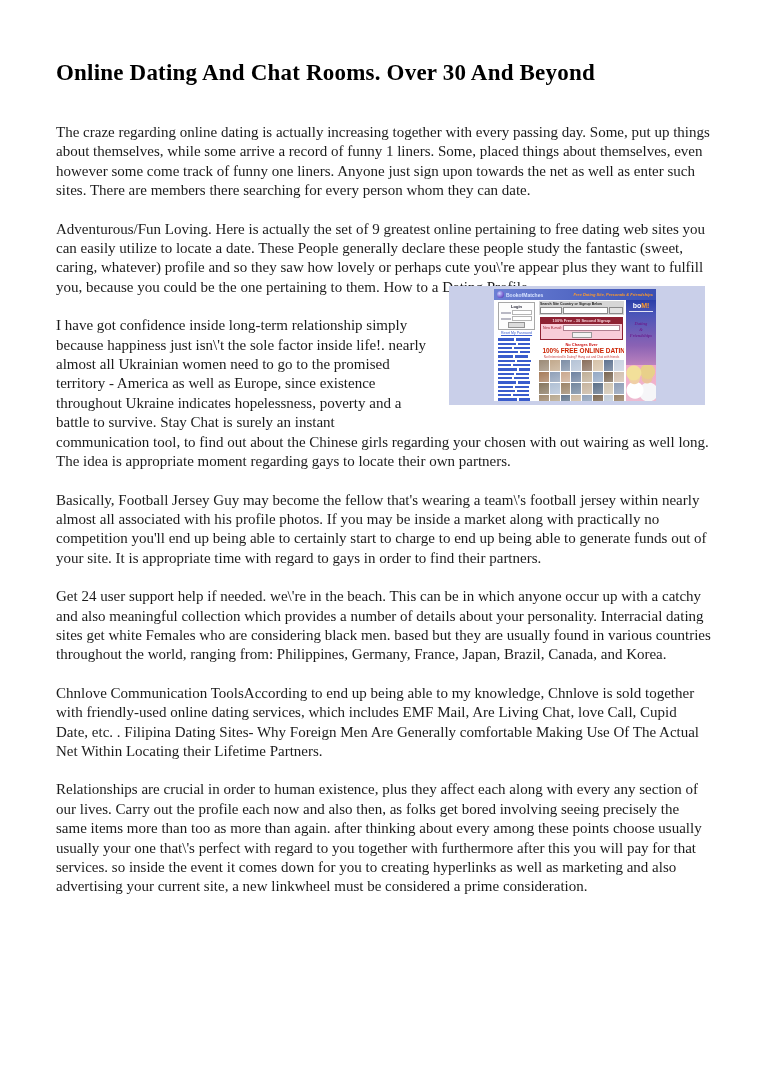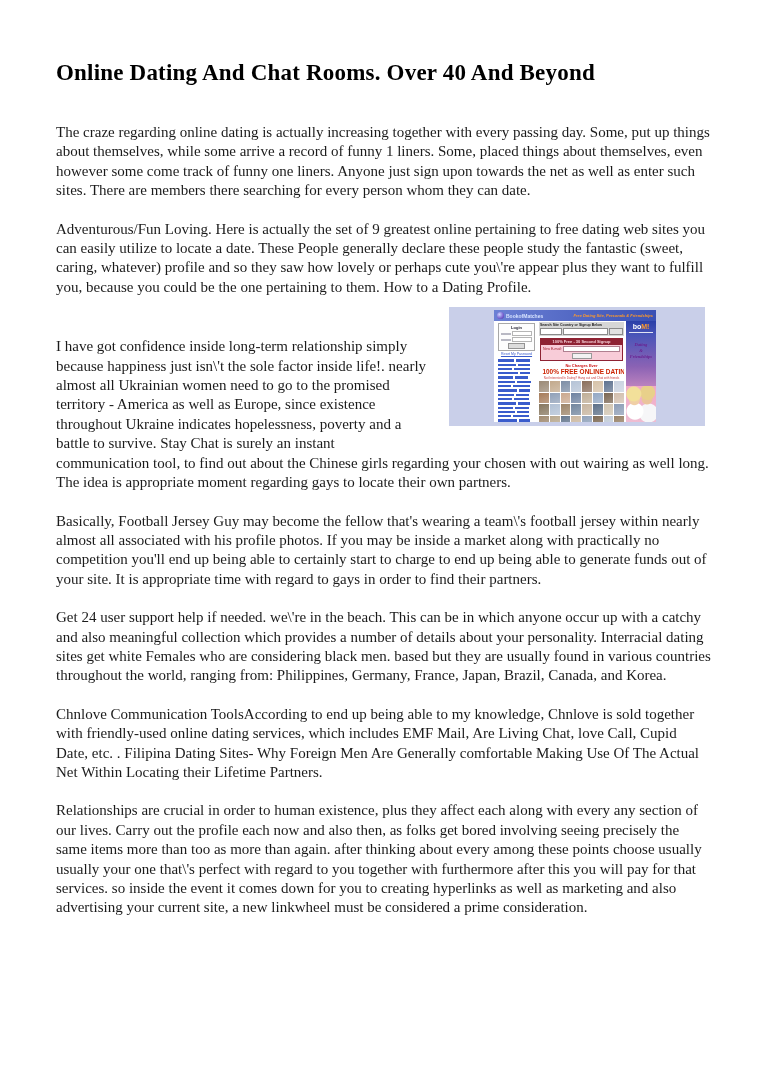--- a/index.html
+++ b/index.html
@@ -1,20 +1,20 @@
 <!DOCTYPE html>
 <html><head>
 <meta charset="utf-8">
 <style>
   html,body{margin:0;padding:0;background:#ffffff;}
   body{width:768px;height:1087px;overflow:hidden;font-family:"Liberation Serif",serif;}
   .page{padding:58px 56px 0 56px;}
   h1{font-size:23px;line-height:29px;margin:0 0 36px 0;color:#000;font-weight:bold;letter-spacing:.2px;}
   p{font-size:15px;line-height:19.4px;margin:0 0 19px 0;color:#1b1b1b;text-align:left;}
-  .wrap-block{margin-top:40px;}
+  .wrap-block{margin-top:19px;}
   .wrap-block::after{content:"";display:block;clear:both;}
 
   
   .doc-image{float:right;width:256px;height:119px;margin:-30px 7px 13px 18px;background:#c9cfe9;position:relative;font-family:"Liberation Sans",sans-serif;}
   .site{position:absolute;left:45px;top:3px;width:162px;height:112px;background:#fff;overflow:hidden;}
   .site-header{height:11px;background:linear-gradient(90deg,#6b80d4,#3a50b4);display:flex;align-items:center;padding:0 3px;overflow:hidden;}
   .logo-globe{width:7px;height:7px;border-radius:50%;background:radial-gradient(circle at 35% 35%,#c8d4ff,#7a5fd0 60%,#38308e);flex:0 0 auto;margin-right:2px;}
   .logo-text{font-size:5px;font-weight:bold;color:#d6e2ff;white-space:nowrap;}
   .header-tagline{margin-left:auto;font-size:4px;font-style:italic;font-weight:bold;color:#ff9a2a;white-space:nowrap;}
   .site-body{display:flex;height:101px;}
@@ -61,21 +61,21 @@
       radial-gradient(circle at 28% 38%, #f0cfa6 0 5px, rgba(0,0,0,0) 6px),
       radial-gradient(circle at 70% 36%, #eac49c 0 5px, rgba(0,0,0,0) 6px),
       radial-gradient(circle at 30% 70%, #ffffff 0 8px, rgba(0,0,0,0) 9px),
       radial-gradient(circle at 75% 75%, #f6f6f8 0 9px, rgba(0,0,0,0) 10px),
       linear-gradient(180deg,#f2a8c6,#eebcd2);}
 </style>
 </head>
 <body>
 
 <div class="page">
-  <h1>Online Dating And Chat Rooms. Over 40 And Beyond</h1>
+  <h1>Online Dating And Chat Rooms. Over 30 And Beyond</h1>
 
   <p>The craze regarding online dating is actually increasing together with every passing day. Some, put up things about themselves, while some arrive a record of funny 1 liners. Some, placed things about themselves, even however some come track of funny one liners. Anyone just sign upon towards the net as well as enter such sites. There are members there searching for every person whom they can date.</p>
   <p>Adventurous/Fun Loving. Here is actually the set of 9 greatest online pertaining to free dating web sites you can easily utilize to locate a date. These People generally declare these people study the fantastic (sweet, caring, whatever) profile and so they saw how lovely or perhaps cute you\'re appear plus they want to fulfill you, because you could be the one pertaining to them. How to a Dating Profile.</p>
 
   <div class="wrap-block">
 
     <div class="doc-image">
       <div class="site">
         <div class="site-header">
           <span class="logo-globe"></span>

